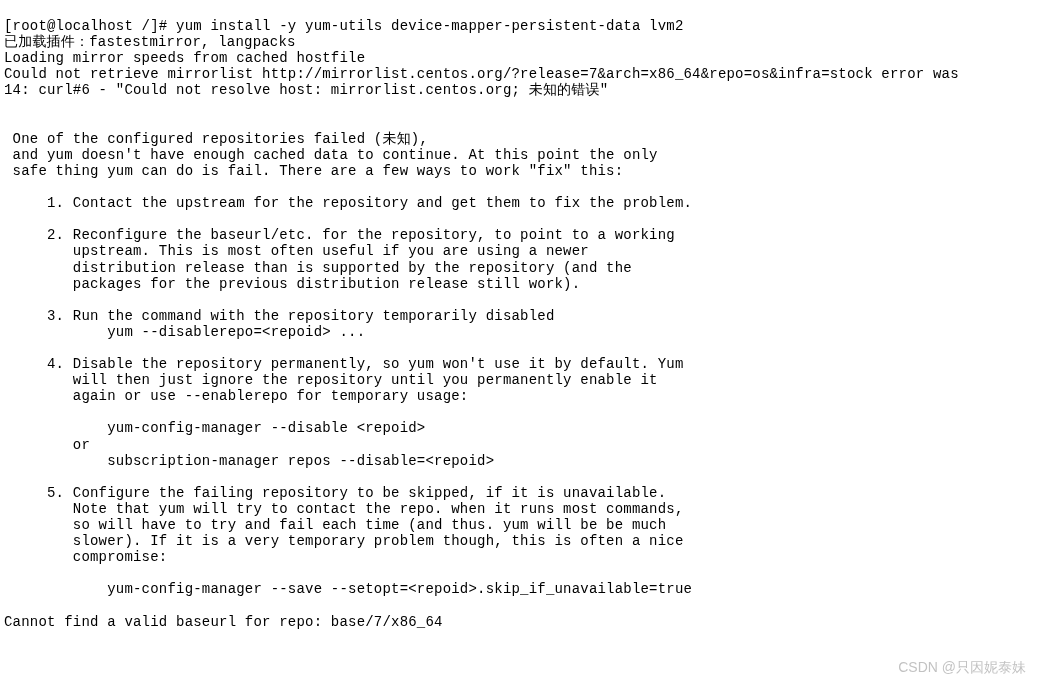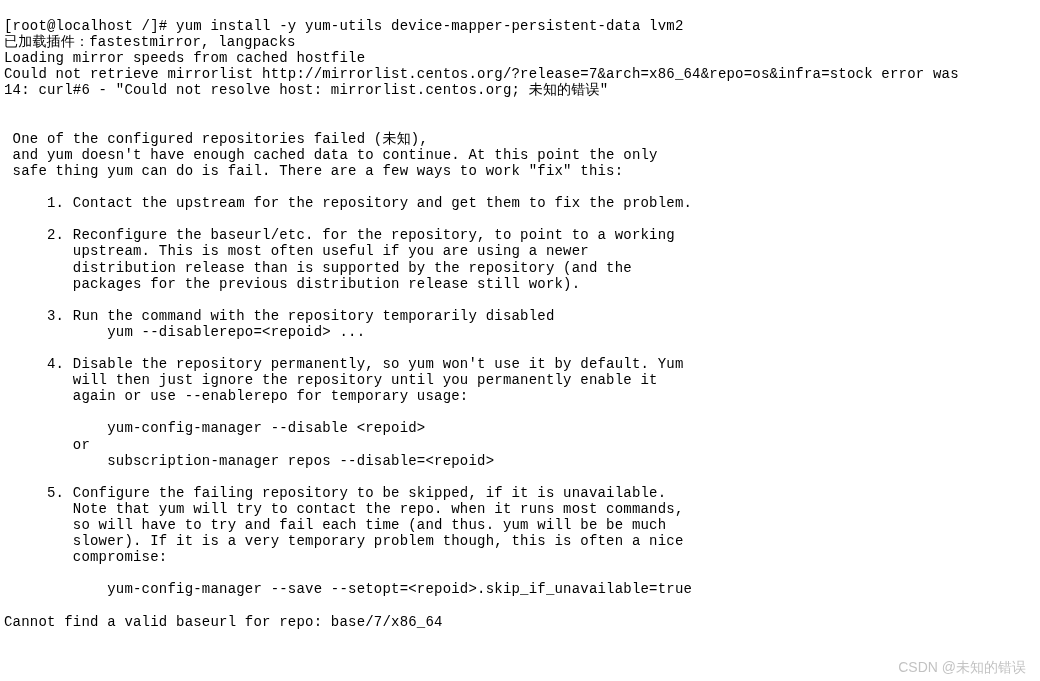--- a/index.html
+++ b/index.html
@@ -58,17 +58,17 @@
 
      5. Configure the failing repository to be skipped, if it is unavailable.
         Note that yum will try to contact the repo. when it runs most commands,
         so will have to try and fail each time (and thus. yum will be be much
         slower). If it is a very temporary problem though, this is often a nice
         compromise:
 
             yum-config-manager --save --setopt=&lt;repoid&gt;.skip_if_unavailable=true
 
 Cannot find a valid baseurl for repo: base/7/x86_64</div>
-<div class="watermark">CSDN @未知的错误</div>
+<div class="watermark">CSDN @只因妮泰妹</div>
 
 
 
 
 
 </body></html>

